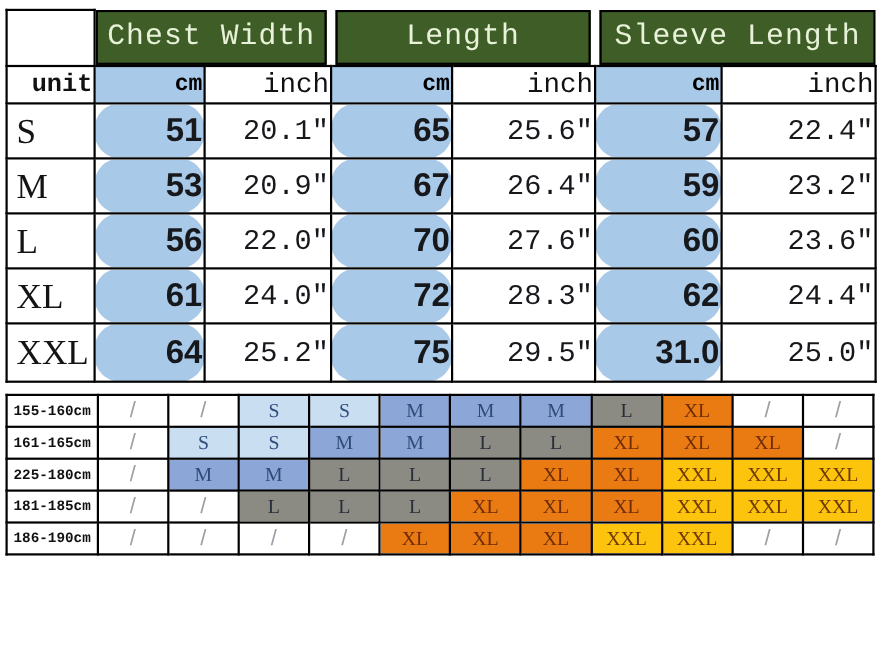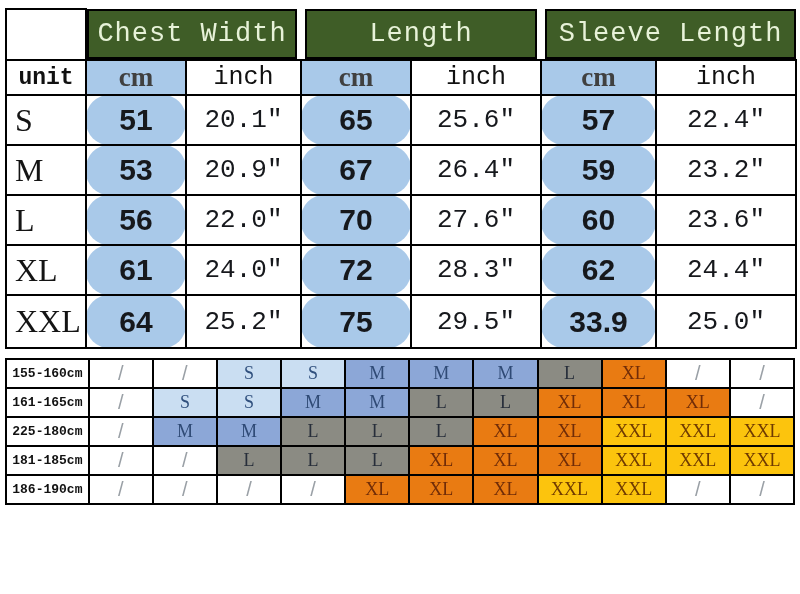--- a/index.html
+++ b/index.html
@@ -3,33 +3,33 @@
 <meta charset="utf-8">
 <style>
   html,body{margin:0;padding:0;background:#ffffff;}
   .canvas{position:relative;width:800px;height:594px;background:#ffffff;overflow:hidden;
           font-family:"Liberation Sans","DejaVu Sans",sans-serif;}
   table{border-collapse:collapse;table-layout:fixed;}
   td{overflow:hidden;white-space:nowrap;}
 
   
   .size-table{position:absolute;left:5px;top:8px;width:790px;}
-  .size-table td{border:2px solid #000;text-align:center;vertical-align:middle;}
+  .size-table td{border:2px solid #000;text-align:right;vertical-align:middle;}
   .size-table td.group-cell{border:none;background:#fff;padding:0;}
   .corner-cell{background:#fff;border:2px solid #000;}
   .group-pill{height:46px;margin:0 4px;border:2px solid #000;background:#3f5d27;
               display:flex;align-items:center;justify-content:center;
               color:#e7f2d8;font-family:"Liberation Mono","DejaVu Sans Mono",monospace;
               font-size:27px;letter-spacing:1px;}
   .pill-first{margin-left:0;}
   .pill-last{margin-right:0;}
   .unit-cell{background:#fff;font-family:"Liberation Mono","DejaVu Sans Mono",monospace;
              font-weight:bold;font-size:23px;color:#111;}
-  .cm-head{background:#a9c9e9;font-family:Liberation Serif, serif;
-           font-weight:bold;font-size:27px;color:#404040;}
+  .cm-head{background:#a9c9e9;font-family:Liberation Mono, monospace;
+           font-weight:bold;font-size:21px;color:#000000;}
   .inch-head{background:#fff;font-family:"Liberation Mono","DejaVu Sans Mono",monospace;
              font-size:25px;color:#111;}
   .size-name{background:#fff;font-family:"Liberation Serif","DejaVu Serif",serif;
              font-size:32px;color:#141414;text-align:left !important;padding-left:8px;}
   .cm-val{background:#a9c9e9;font-weight:bold;font-size:30px;color:#16181c;
           font-family:"Liberation Sans","DejaVu Sans",sans-serif;border-radius:23px;}
   .inch-val{background:#fff;font-family:"Liberation Mono","DejaVu Sans Mono",monospace;
             font-size:26px;color:#16181c;}
 
   
@@ -119,21 +119,21 @@
           <td class="inch-val">28.3"</td>
           <td class="cm-val">62</td>
           <td class="inch-val">24.4"</td>
         </tr>
         <tr style="height: 53px;">
           <td class="size-name">XXL</td>
           <td class="cm-val">64</td>
           <td class="inch-val">25.2"</td>
           <td class="cm-val">75</td>
           <td class="inch-val">29.5"</td>
-          <td class="cm-val">33.9</td>
+          <td class="cm-val">31.0</td>
           <td class="inch-val">25.0"</td>
         </tr>
       </tbody>
   </table>
 
   <table class="fit-table">
     <colgroup>
       <col style="width:10.5%">
         <col style="width:8.136%">
         <col style="width:8.136%">

